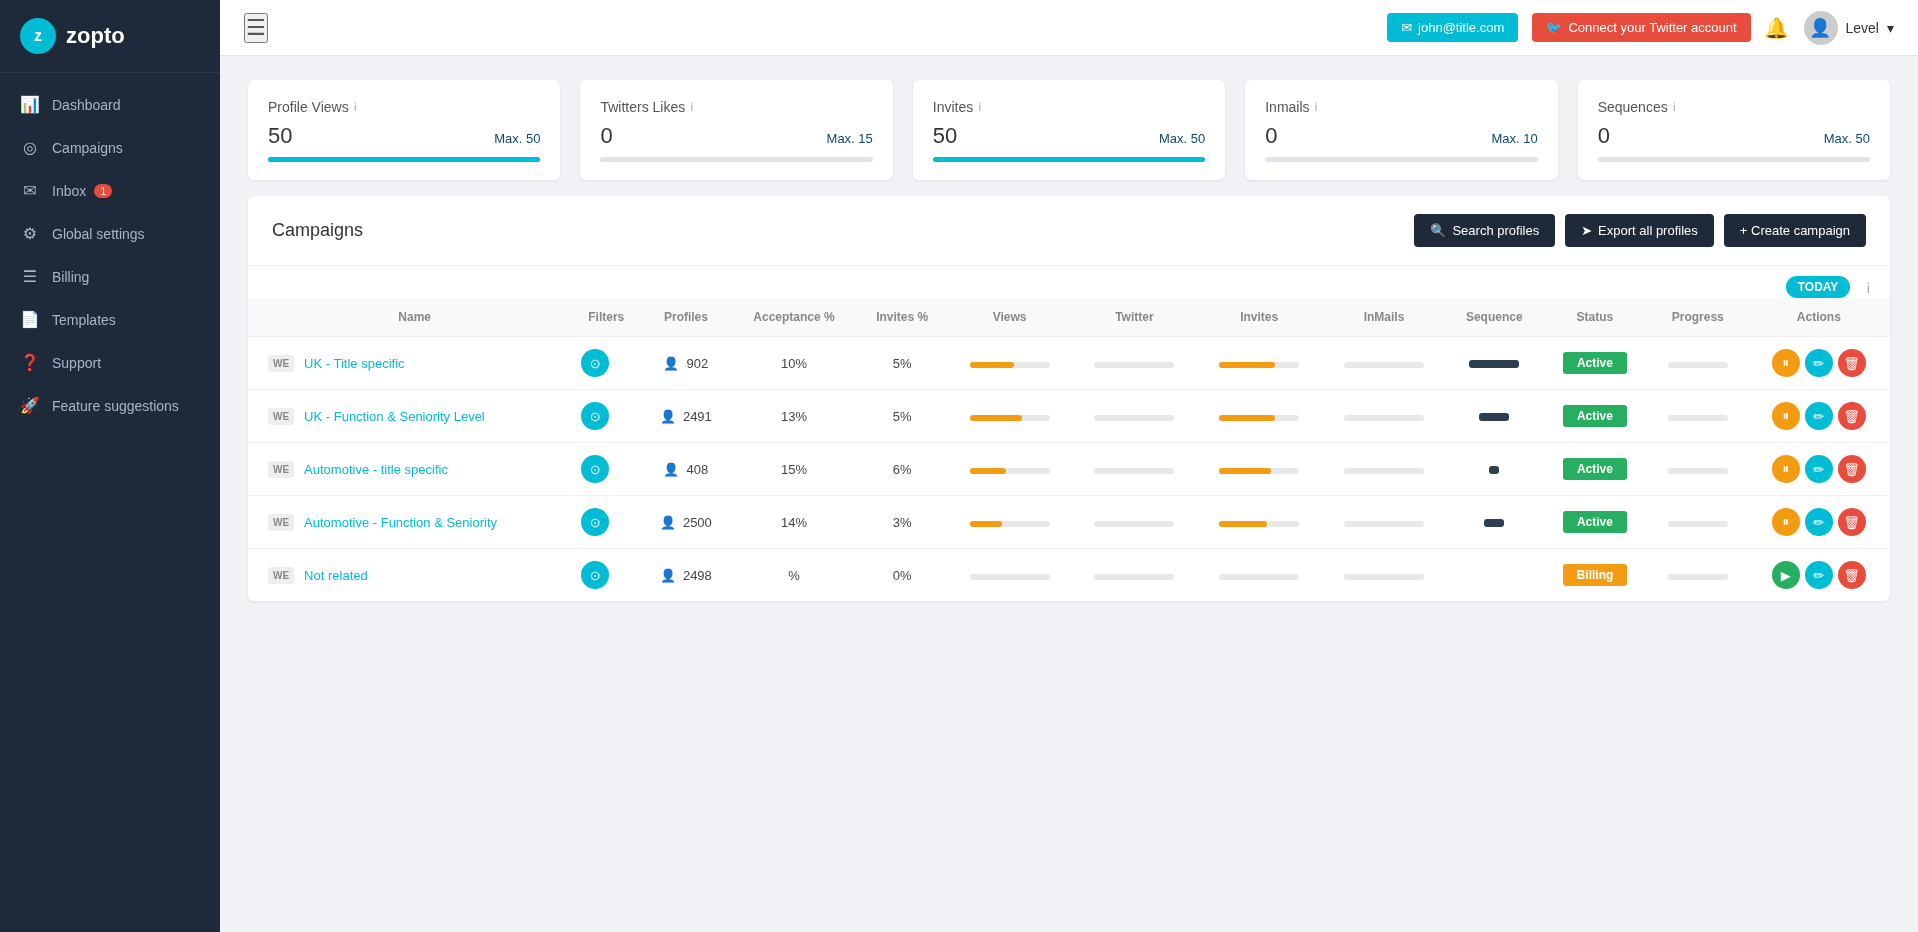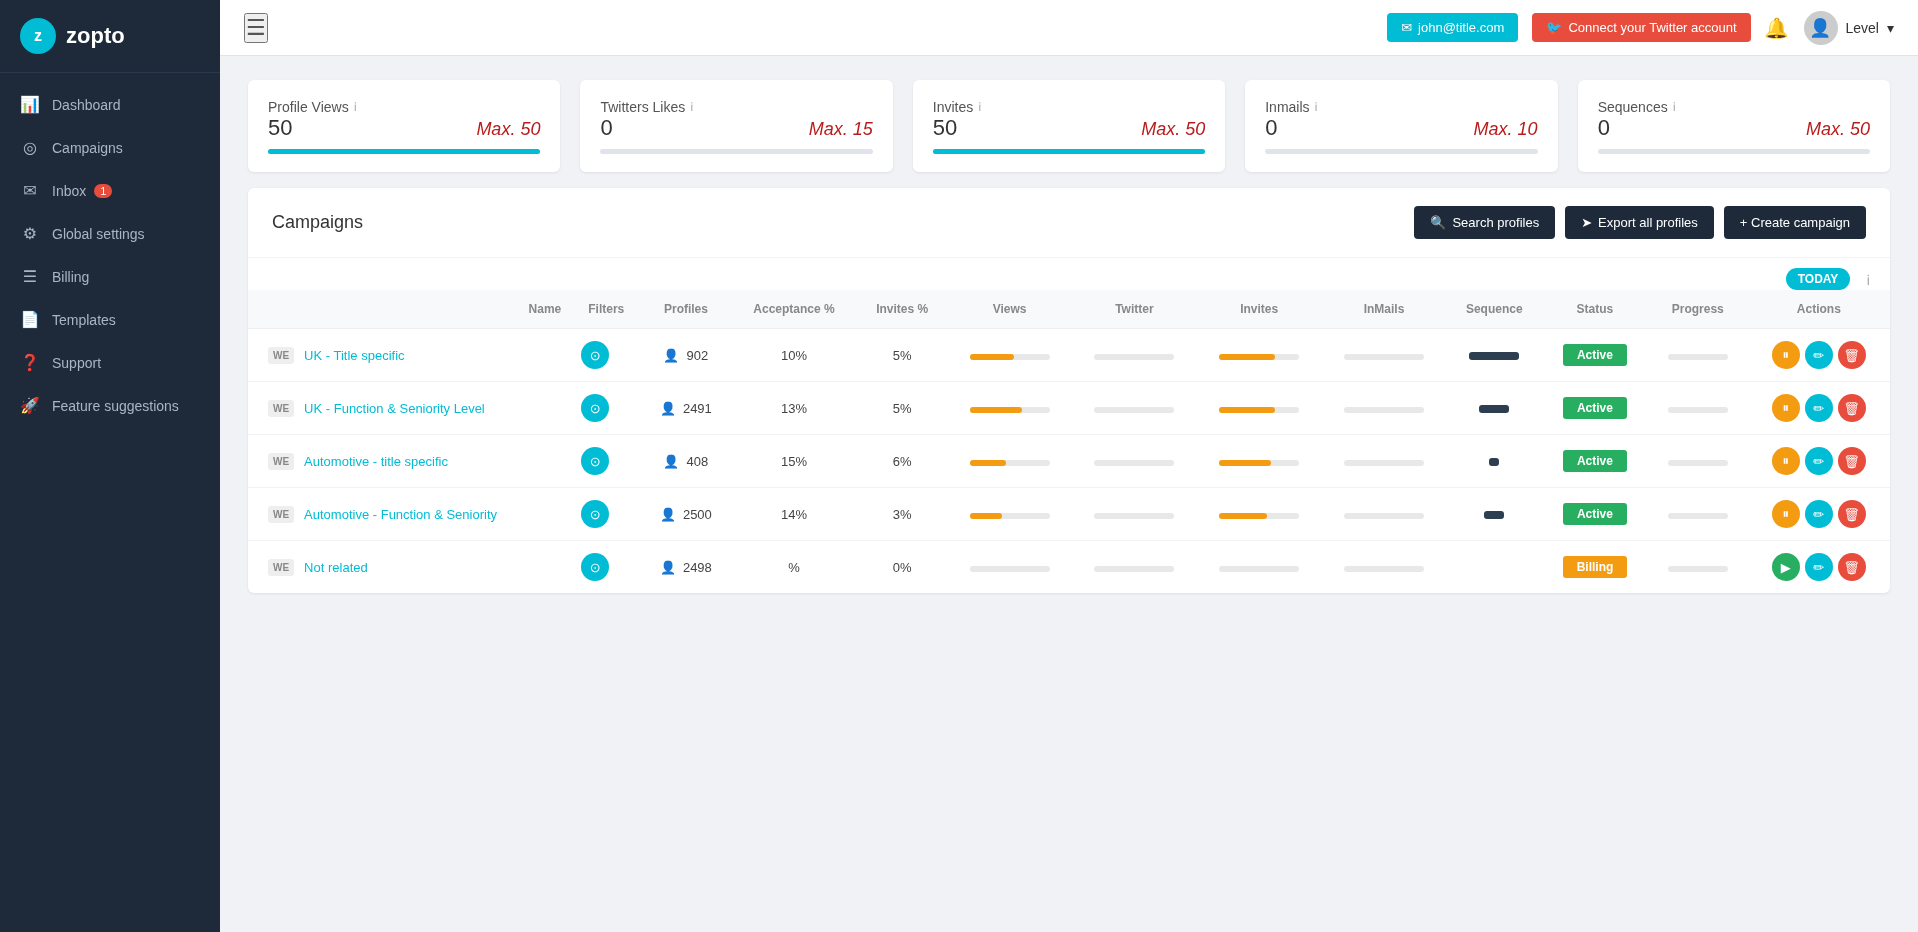--- a/index.html
+++ b/index.html
@@ -95,29 +95,29 @@
       padding: 24px 28px 16px;
     }
     .stat-card {
       background: white;
       border-radius: 6px;
       padding: 18px 20px;
       flex: 1;
       box-shadow: 0 1px 3px rgba(0,0,0,0.08);
     }
     .stat-card .card-title {
-      font-size: 14px; color: #555; 
+      font-size: 14px; color: #555; margin-bottom: 8px;
       display: flex; align-items: center; gap: 5px;
     }
     .stat-card .card-values {
       display: flex; justify-content: space-between; align-items: baseline;
       margin-bottom: 8px;
     }
     .stat-card .card-value { font-size: 22px; color: #333; font-weight: 500; }
-    .stat-card .card-max { font-size: 18px; color: #b91c1c; font-style: italic; }
+    .stat-card .card-max { font-size: 13px; color: #0c4a6e; }
     .stat-card .progress-bar-bg {
       height: 5px; background: #e0e4ea; border-radius: 3px;
     }
     .stat-card .progress-bar-fill {
       height: 5px; border-radius: 3px;
     }
     .info-icon { font-size: 12px; color: #aaa; cursor: pointer; }
 
     
     #campaigns-section {
@@ -149,21 +149,21 @@
       display: flex; align-items: center; gap: 6px;
     }
 
     
     .campaigns-table { width: 100%; border-collapse: collapse; }
     .campaigns-table thead tr { background: #f8f9fa; }
     .campaigns-table th {
       padding: 12px 10px; font-size: 12px; color: #888; font-weight: 600;
       text-align: center; border-bottom: 1px solid #eee;
     }
-    .campaigns-table th:first-child { text-align: right; padding-left: 20px; }
+    .campaigns-table th:first-child { text-align: center; padding-left: 20px; }
     .campaigns-table td {
       padding: 12px 10px; font-size: 13px; color: #444;
       text-align: center; border-bottom: 1px solid #f0f2f5;
     }
     .campaigns-table td:first-child { text-align: left; padding-left: 20px; }
     .campaigns-table tbody tr:last-child td { border-bottom: none; }
 
     .campaign-name-cell { display: flex; align-items: center; gap: 10px; }
     .we-badge {
       background: #eee; color: #888;

